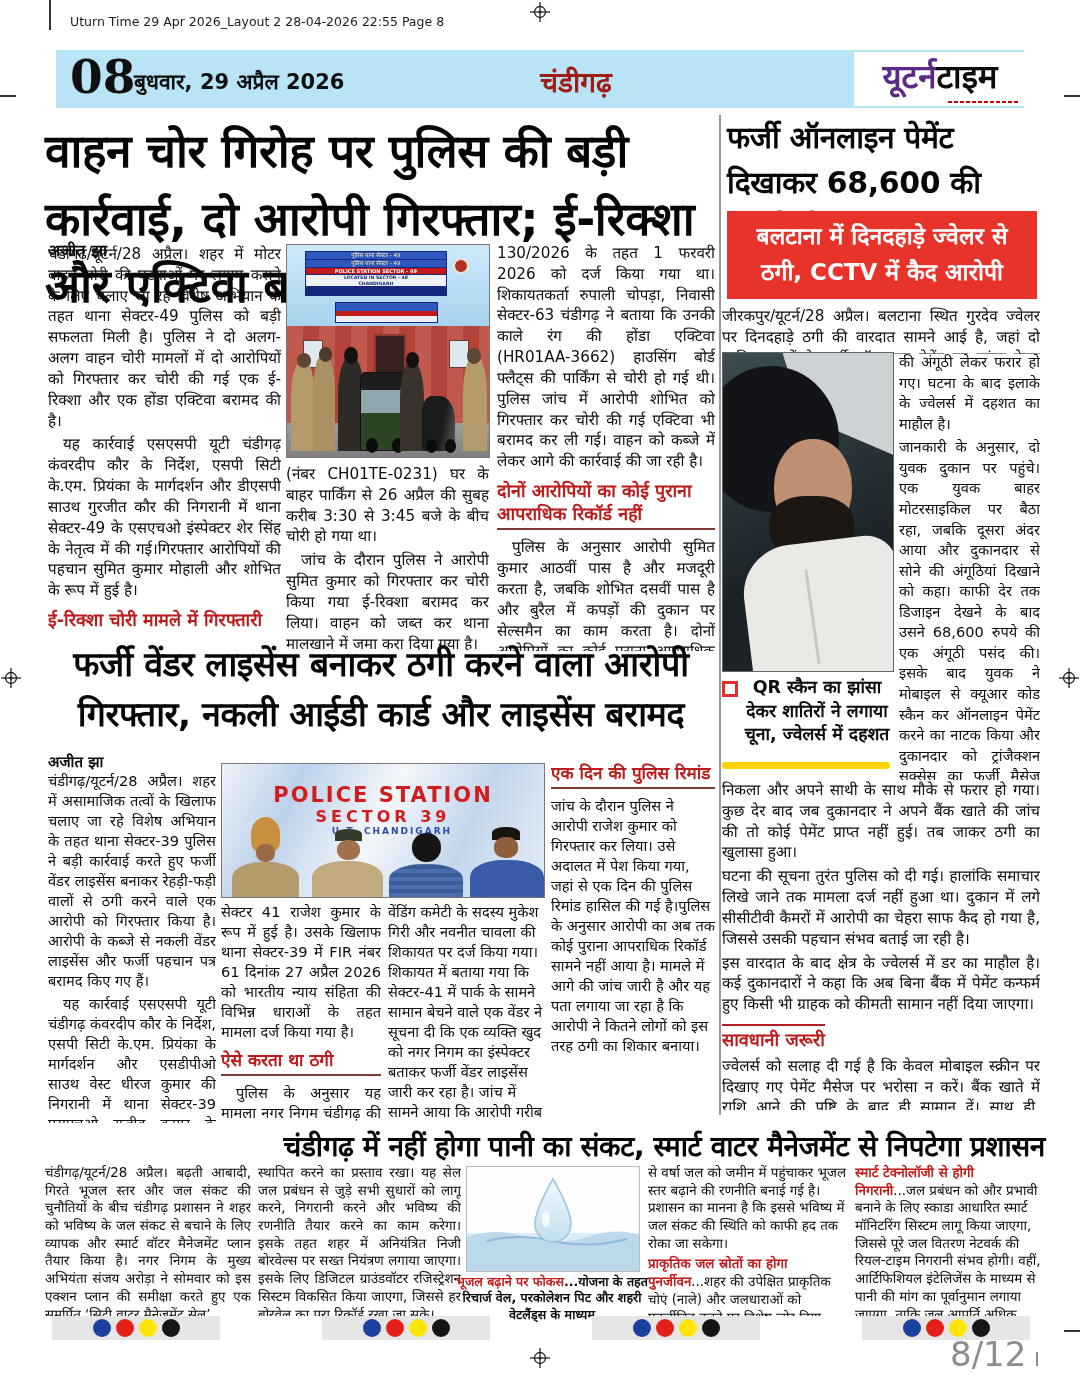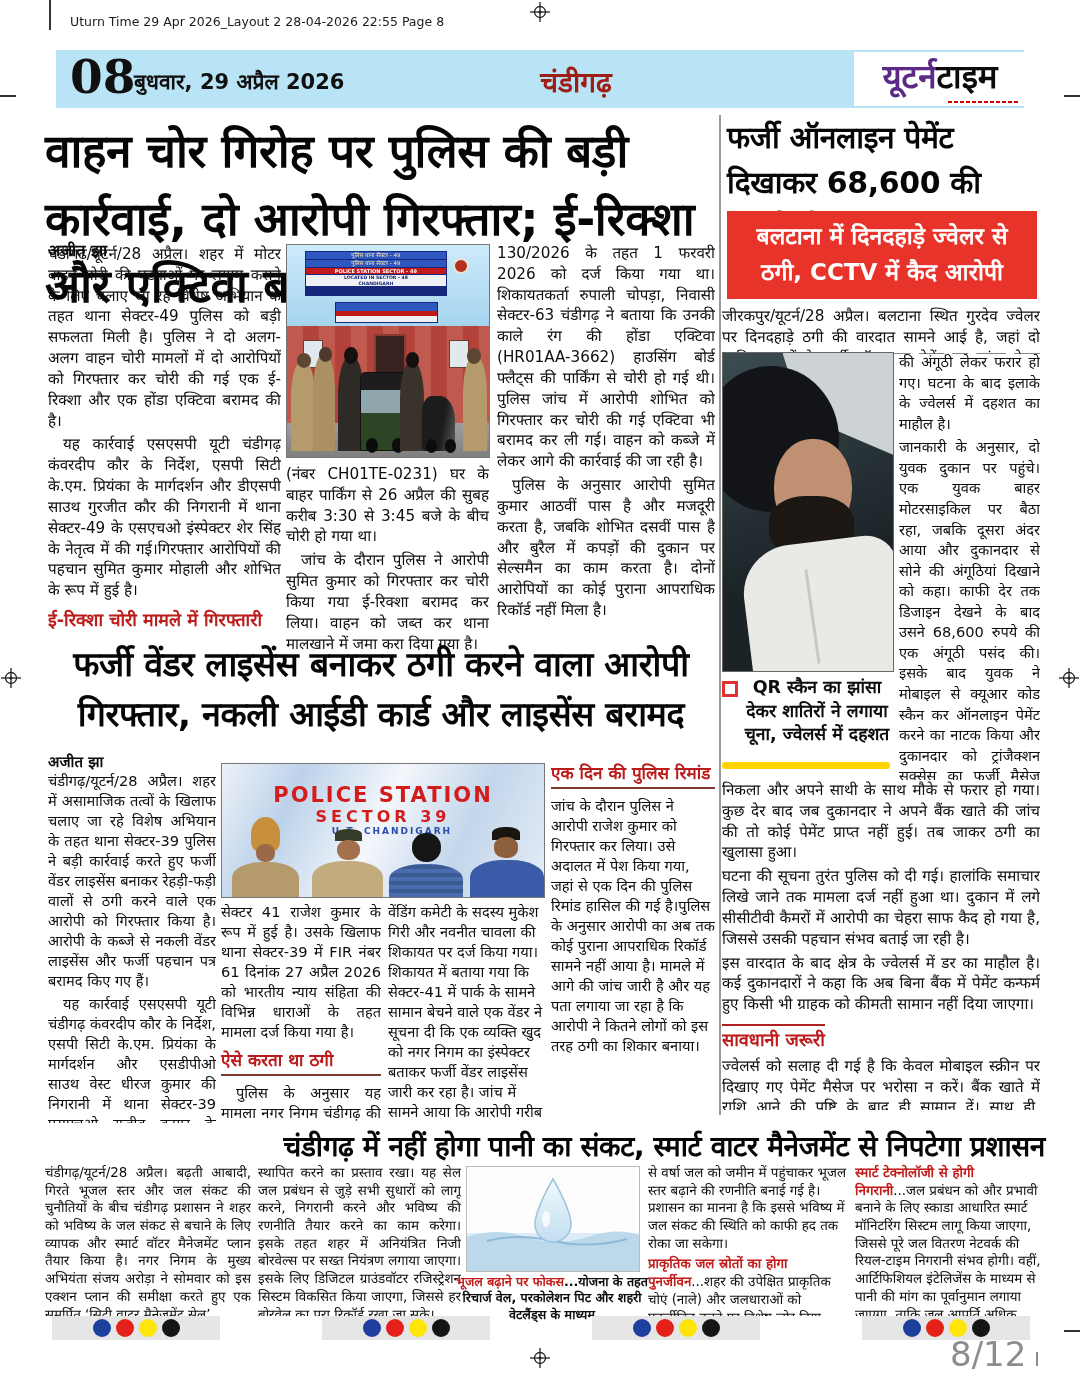--- a/index.html
+++ b/index.html
@@ -109,20 +109,21 @@
 </div>
 
 <div class="col" style="left:286px;top:464px;width:203px;height:186px;">
   <p>(नंबर CH01TE-0231) घर के बाहर पार्किंग से 26 अप्रैल की सुबह करीब 3:30 से 3:45 बजे के बीच चोरी हो गया था।</p>
   <p class="ind">जांच के दौरान पुलिस ने आरोपी सुमित कुमार को गिरफ्तार कर चोरी किया गया ई-रिक्शा बरामद कर लिया। वाहन को जब्त कर थाना मालखाने में जमा करा दिया गया है।</p>
 
 </div>
 
 <div class="col" style="left:497px;top:243px;width:218px;height:408px;">
   <p>130/2026 के तहत 1 फरवरी 2026 को दर्ज किया गया था। शिकायतकर्ता रुपाली चोपड़ा, निवासी सेक्टर-63 चंडीगढ़ ने बताया कि उनकी काले रंग की होंडा एक्टिवा (HR01AA-3662) हाउसिंग बोर्ड फ्लैट्स की पार्किंग से चोरी हो गई थी।पुलिस जांच में आरोपी शोभित को गिरफ्तार कर चोरी की गई एक्टिवा भी बरामद कर ली गई। वाहन को कब्जे में लेकर आगे की कार्रवाई की जा रही है।</p>
+  <div class="sub">दोनों आरोपियों का कोई पुराना आपराधिक रिकॉर्ड नहीं</div>
   <p class="ind">पुलिस के अनुसार आरोपी सुमित कुमार आठवीं पास है और मजदूरी करता है, जबकि शोभित दसवीं पास है और बुरैल में कपड़ों की दुकान पर सेल्समैन का काम करता है। दोनों आरोपियों का कोई पुराना आपराधिक रिकॉर्ड नहीं मिला है।</p>
 
 </div>
 
 <div class="abs" style="left:719px;top:115px;width:1.5px;height:1000px;background:#9a9a9a;"></div>
 
 <div class="hl" style="left:727px;top:115px;width:313px;font-size:30px;line-height:1.5;">फर्जी ऑनलाइन पेमेंट दिखाकर 68,600 की अंगूठी लेकर फरार</div>
 <div class="abs" style="left:727px;top:211px;width:310px;height:88px;background:#e8332a;color:#fff;display:flex;align-items:center;justify-content:center;text-align:center;">
   <span style="font-weight:bold;font-size:23px;line-height:1.55;padding:0 7px;">बलटाना में दिनदहाड़े ज्वेलर से ठगी, CCTV में कैद आरोपी</span>
 </div>

